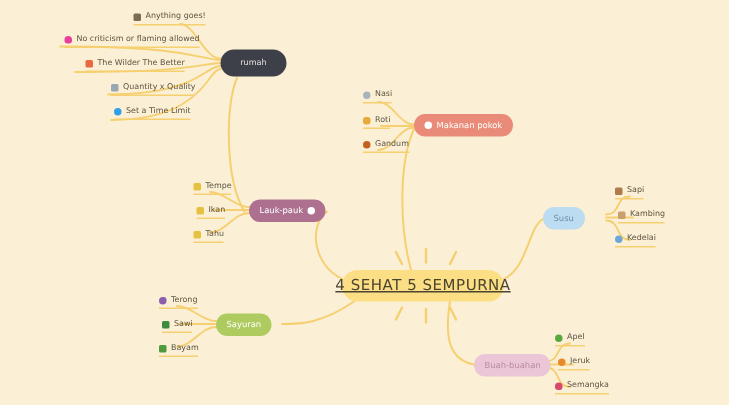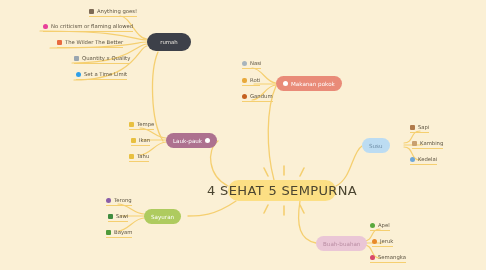--- a/index.html
+++ b/index.html
@@ -31,24 +31,25 @@
     width: 108px;
     height: 21px;
     background: #fcdf84;
     border-radius: 11px;
     display: flex;
     align-items: center;
     justify-content: center;
     z-index: 6;
   }
   .center-node .center-label {
-    font-size: 13px;
+    font-size: 10px;
     letter-spacing: 0.35px;
     color: #4a4430;
     white-space: nowrap;
+    text-decoration: underline;
   }
 
   
   .branch {
     position: absolute;
     height: 15px;
     border-radius: 8px;
     display: flex;
     align-items: center;
     justify-content: center;

